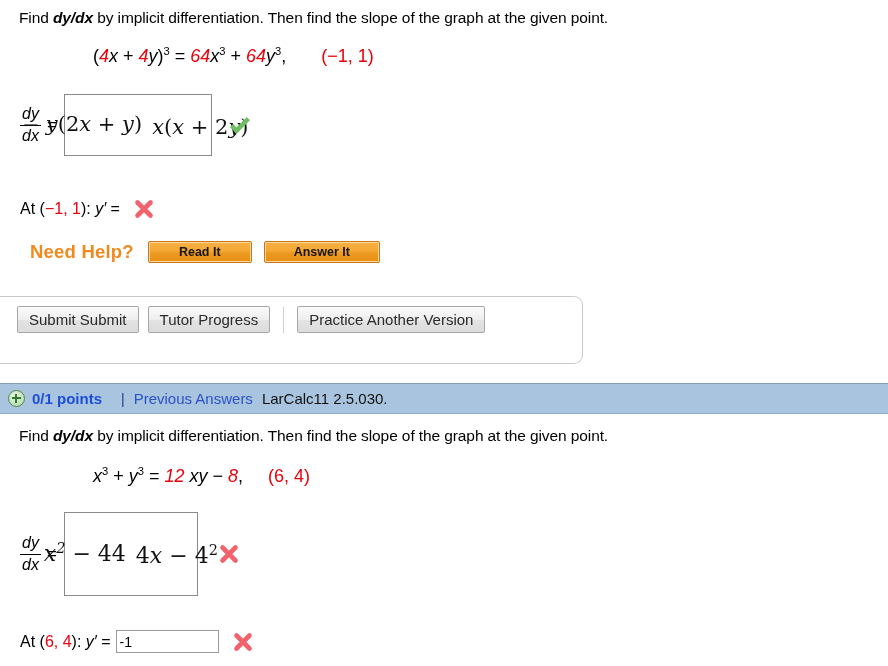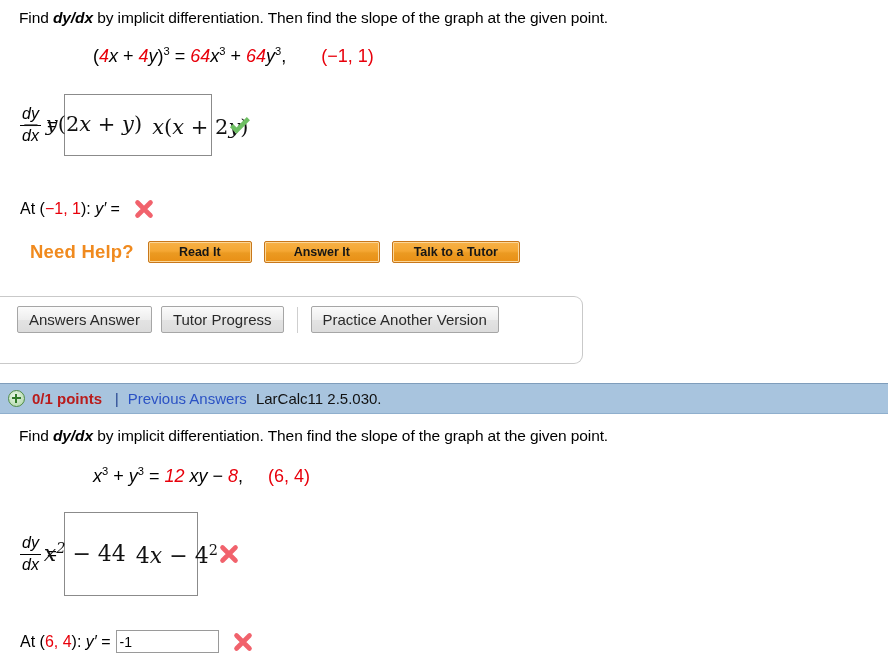--- a/index.html
+++ b/index.html
@@ -232,24 +232,24 @@
     flex: 0 0 auto;
   }
   .plus-icon::before, .plus-icon::after {
     content: "";
     position: absolute;
     background: #2f7a28;
   }
   .plus-icon::before { left: 2.6px; top: 6px; width: 9px; height: 2.2px; }
   .plus-icon::after  { top: 2.6px; left: 6px; height: 9px; width: 2.2px; }
   .pts {
-    color: #b91c1c;
+    color: #1d4ed8;
     font-weight: bold;
     font-size: 15px;
-    margin-right: 13px;
+    margin-right: 19px;
   }
   .bar-pipe {
     color: #1b3a8a;
     font-size: 14px;
     margin-right: 9px;
   }
   .prev-answers {
     color: #2b52c4;
     font-size: 15px;
     margin-right: 9px;
@@ -303,26 +303,25 @@
       <svg width="22" height="22" viewBox="0 0 22 22">
         <path d="M4.5 4.5 L17.5 17.5 M17.5 4.5 L4.5 17.5" stroke="#f1626c" stroke-width="4.6" stroke-linecap="round"></path>
       </svg>
     </span>
   </div>
 
   <div class="needhelp-row" style="position:absolute;left:30px;top:241px;">
     <span class="needhelp-label">Need Help?</span>
     <span class="help-btn w1">Read It</span>
     <span class="help-btn w2">Answer It</span>
-    <span class="help-btn w3">Talk to a Tutor</span>
   </div>
 
   <div class="submit-panel" style="left:-10px;top:296px;width:593px;height:68px;"></div>
   <div class="submit-row" style="left:17px;top:306px;">
-    <span class="gbtn">Answers Answer</span>
+    <span class="gbtn">Submit Submit</span>
     <span style="display:inline-block;width:9px"></span>
     <span class="gbtn">Tutor Progress</span>
     <span class="btn-sep"></span>
     <span class="gbtn">Practice Another Version</span>
   </div>
 </div>
 
 <div class="bluebar" style="top:383px;">
   <span class="plus-icon"></span>
   <span class="pts">0/1 points</span>

